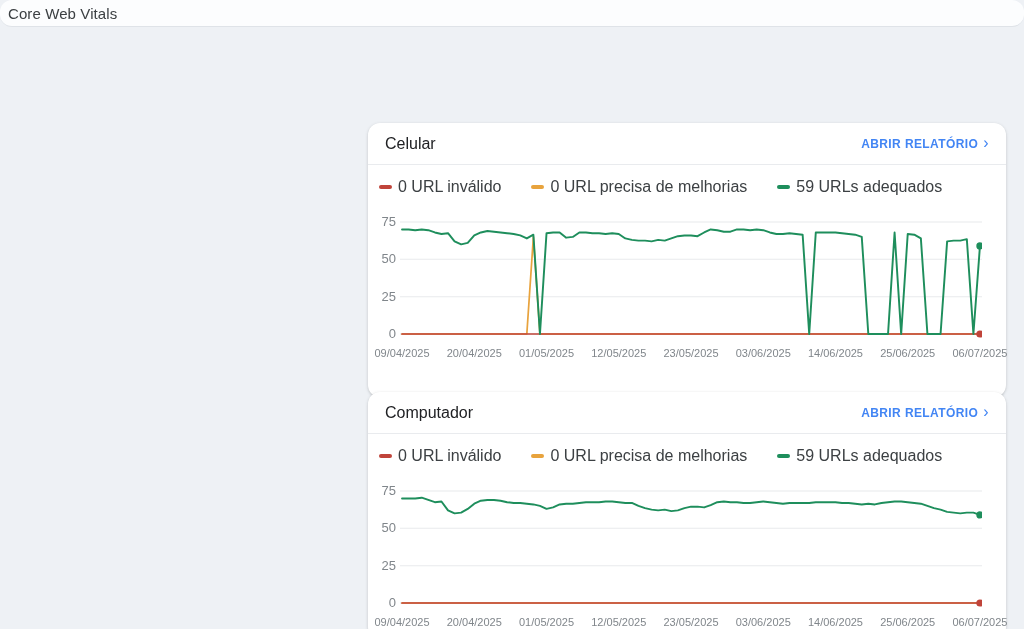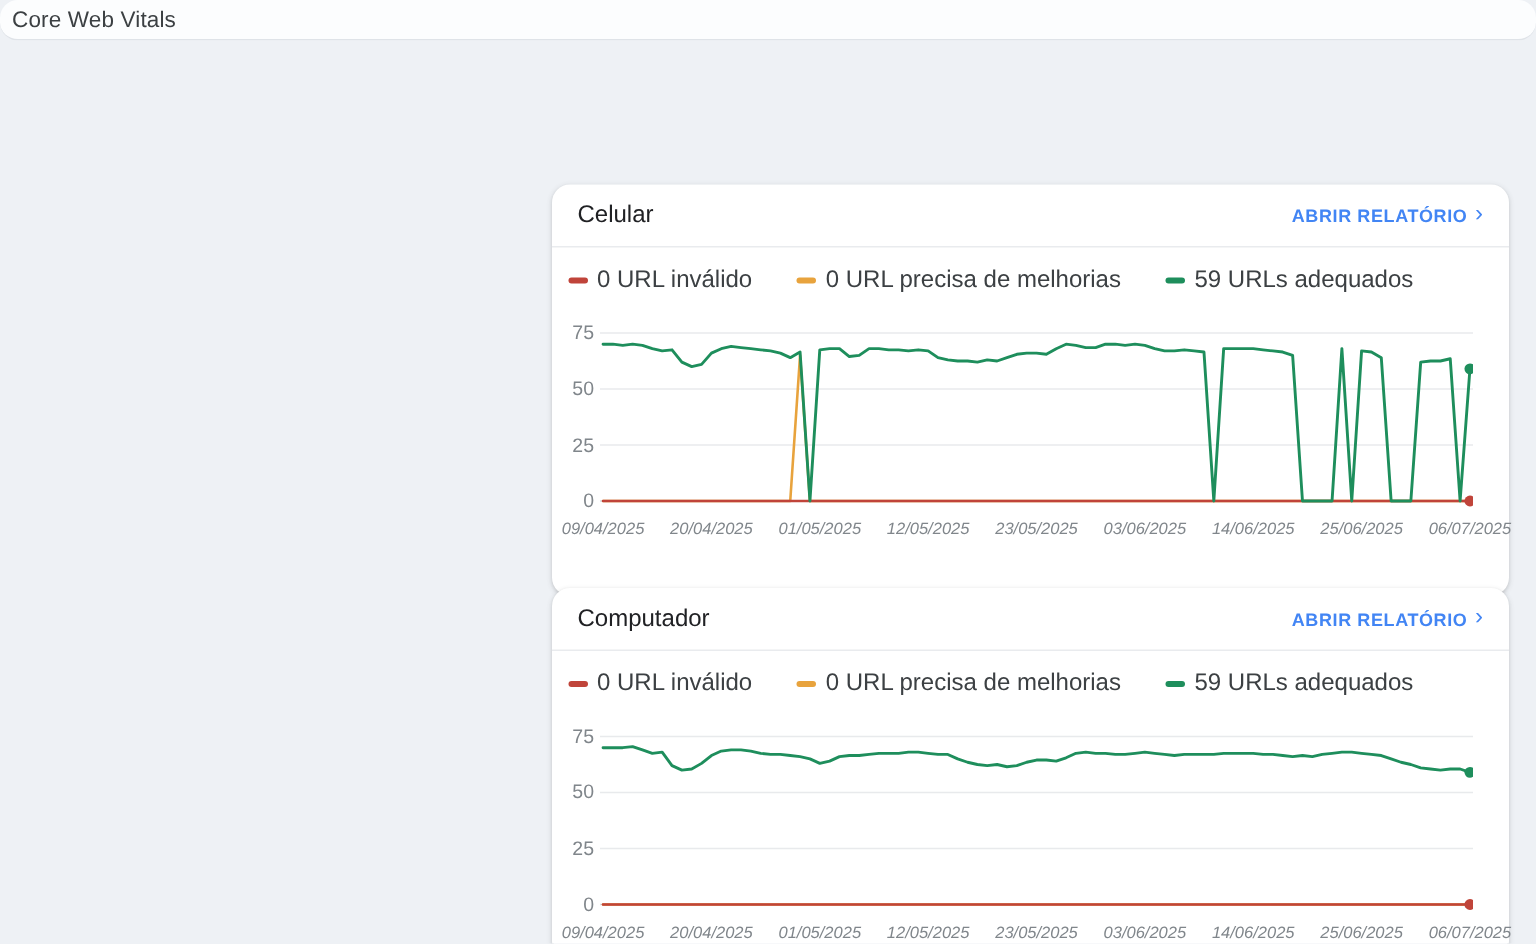--- a/index.html
+++ b/index.html
@@ -85,21 +85,21 @@
     height: 128px;
     flex: none;
   }
   .y-axis span {
     position: absolute;
     right: 4px;
     font-size: 13px;
     color: #80868b;
     line-height: 12px;
   }
-  .plot { flex: 1; position: relative; font-style: italic; }
+  .plot { flex: 1; position: relative; }
   .plot svg { display: block; width: 100%; height: 128px; }
   .x-labels { position: relative; height: 14px; margin-top: 3px; }
   .x-labels span {
     position: absolute;
     top: 0;
     transform: translateX(-50%);
     font-size: 11px;
     color: #80868b;
     white-space: nowrap;
   }

